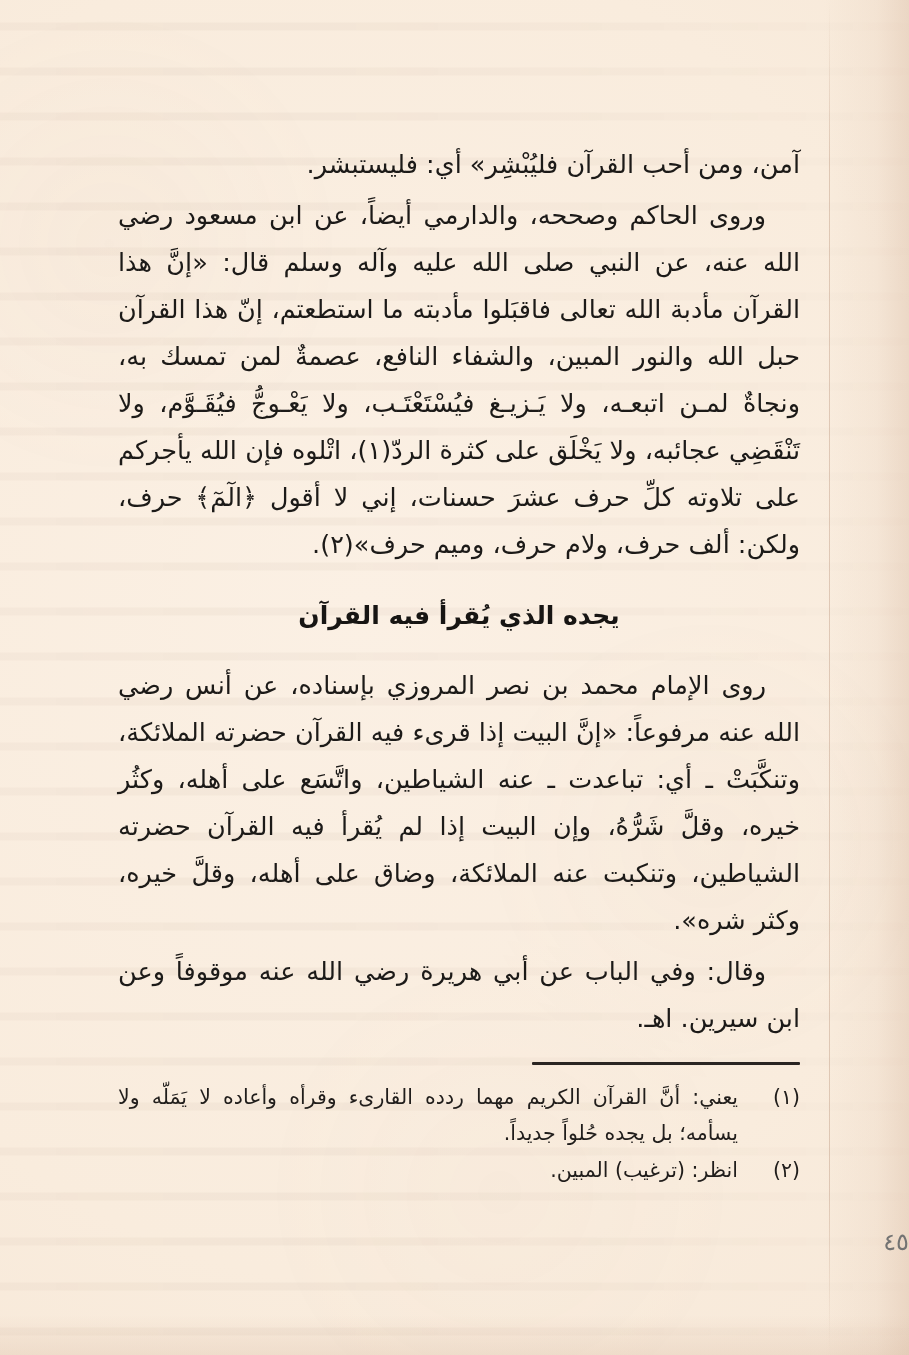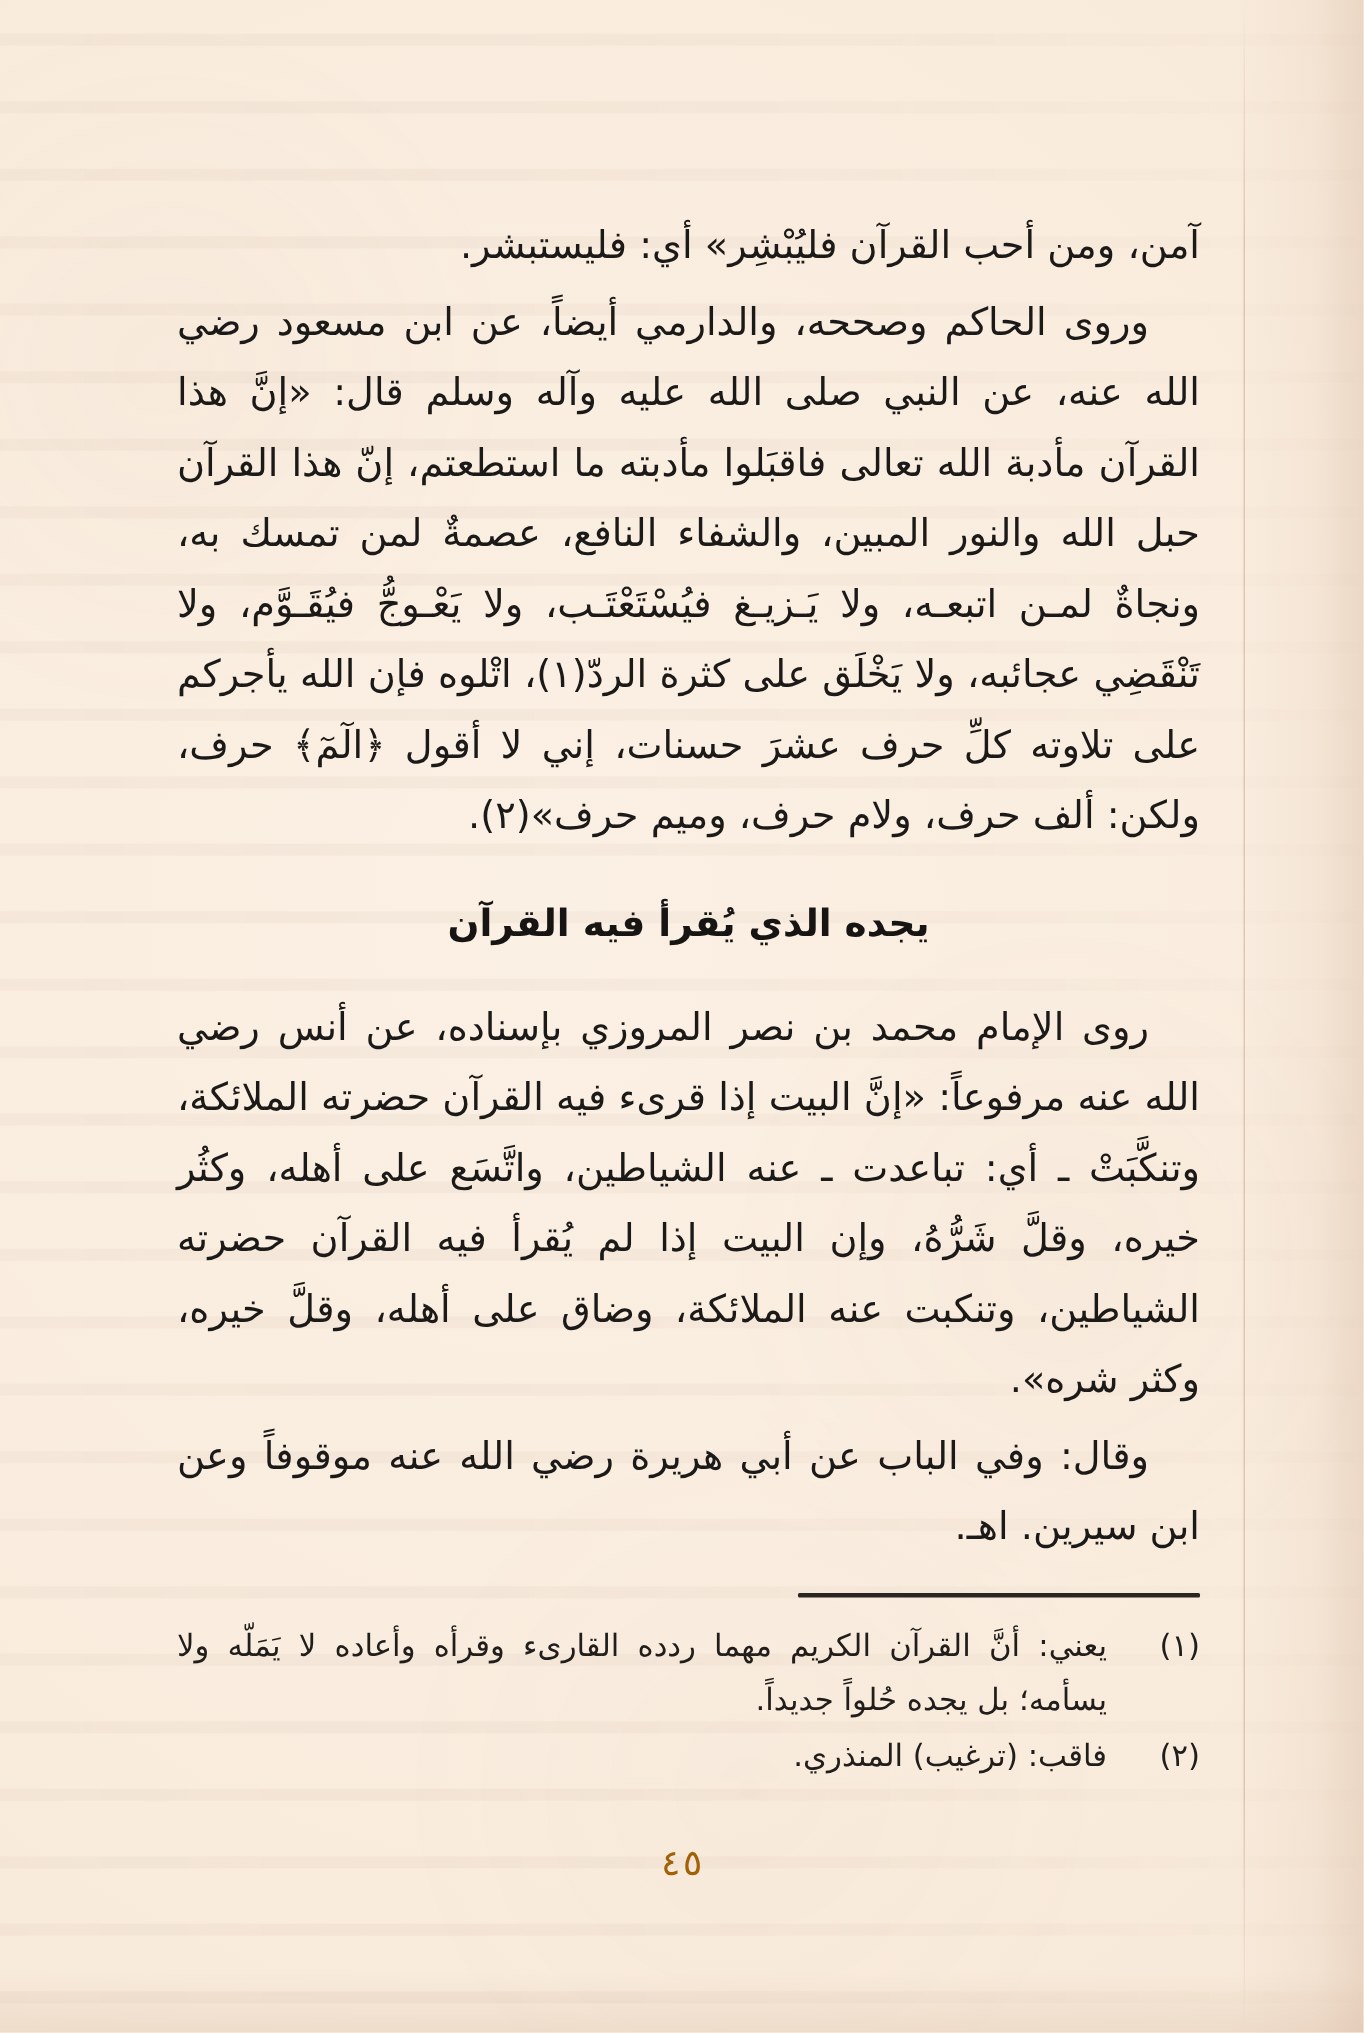--- a/index.html
+++ b/index.html
@@ -165,24 +165,23 @@
   .footnote-body.tight {
     text-align: right;
   }
 
   
   .page-number {
     position: absolute;
     left: 0;
     right: 0;
     top: 1228px;
-    text-align: center;
-    font-family: Liberation Mono, monospace;
+    font-family: Liberation Sans, sans-serif;
     font-size: 24px;
-    color: #a16207;
+    color: #737373;
     letter-spacing: 1px;
   }
 </style>
 </head>
 <body>
 
 <div class="page-sheet">
   <div class="bleed-through"></div>
   <div class="paper-grain"></div>
 </div>
@@ -213,17 +212,17 @@
 <div class="footnote-area">
   <div class="footnote-rule"></div>
 
   <div class="footnote">
     <span class="footnote-marker">(١)</span>
     <span class="footnote-body">يعني: أنَّ القرآن الكريم مهما ردده القارىء وقرأه وأعاده لا يَمَلّه ولا يسأمه؛ بل يجده حُلواً جديداً.</span>
   </div>
 
   <div class="footnote">
     <span class="footnote-marker">(٢)</span>
-    <span class="footnote-body tight">فاقب: (ترغيب) المنذري.</span>
+    <span class="footnote-body tight">انظر: (ترغيب) المبين.</span>
   </div>
 </div>
 
 <div class="page-number">٤٥</div>
 
 </body></html>

